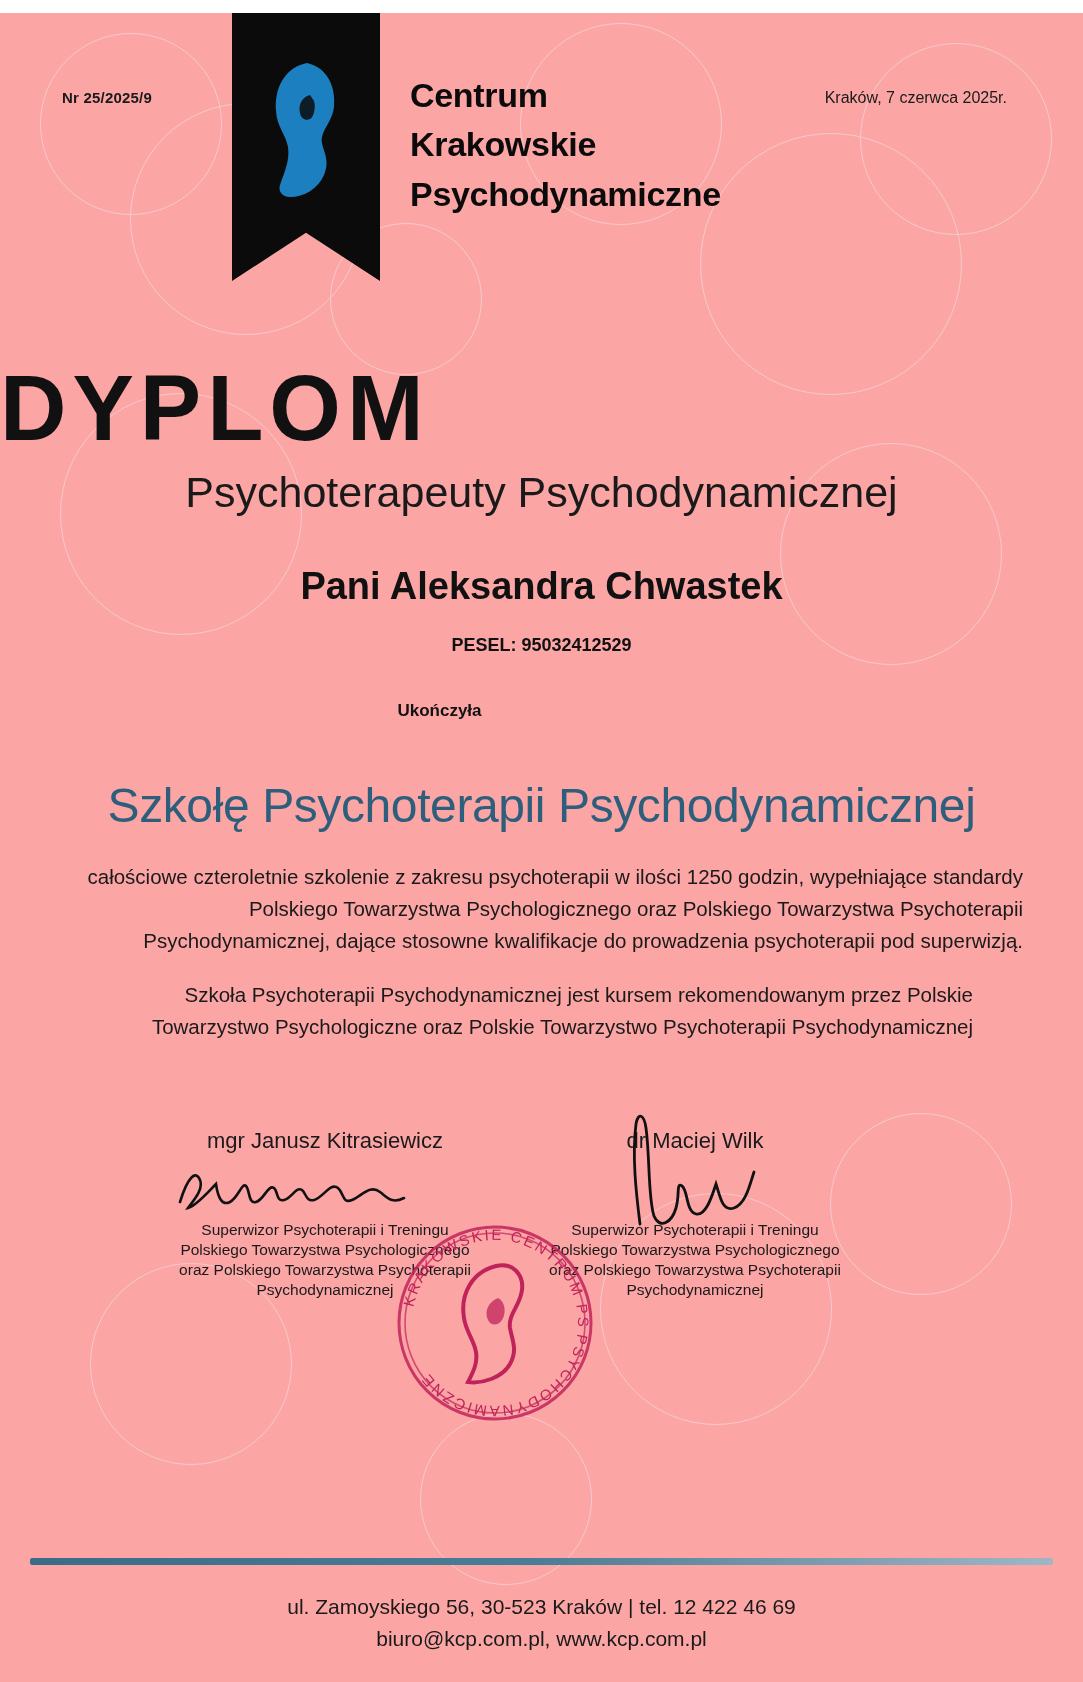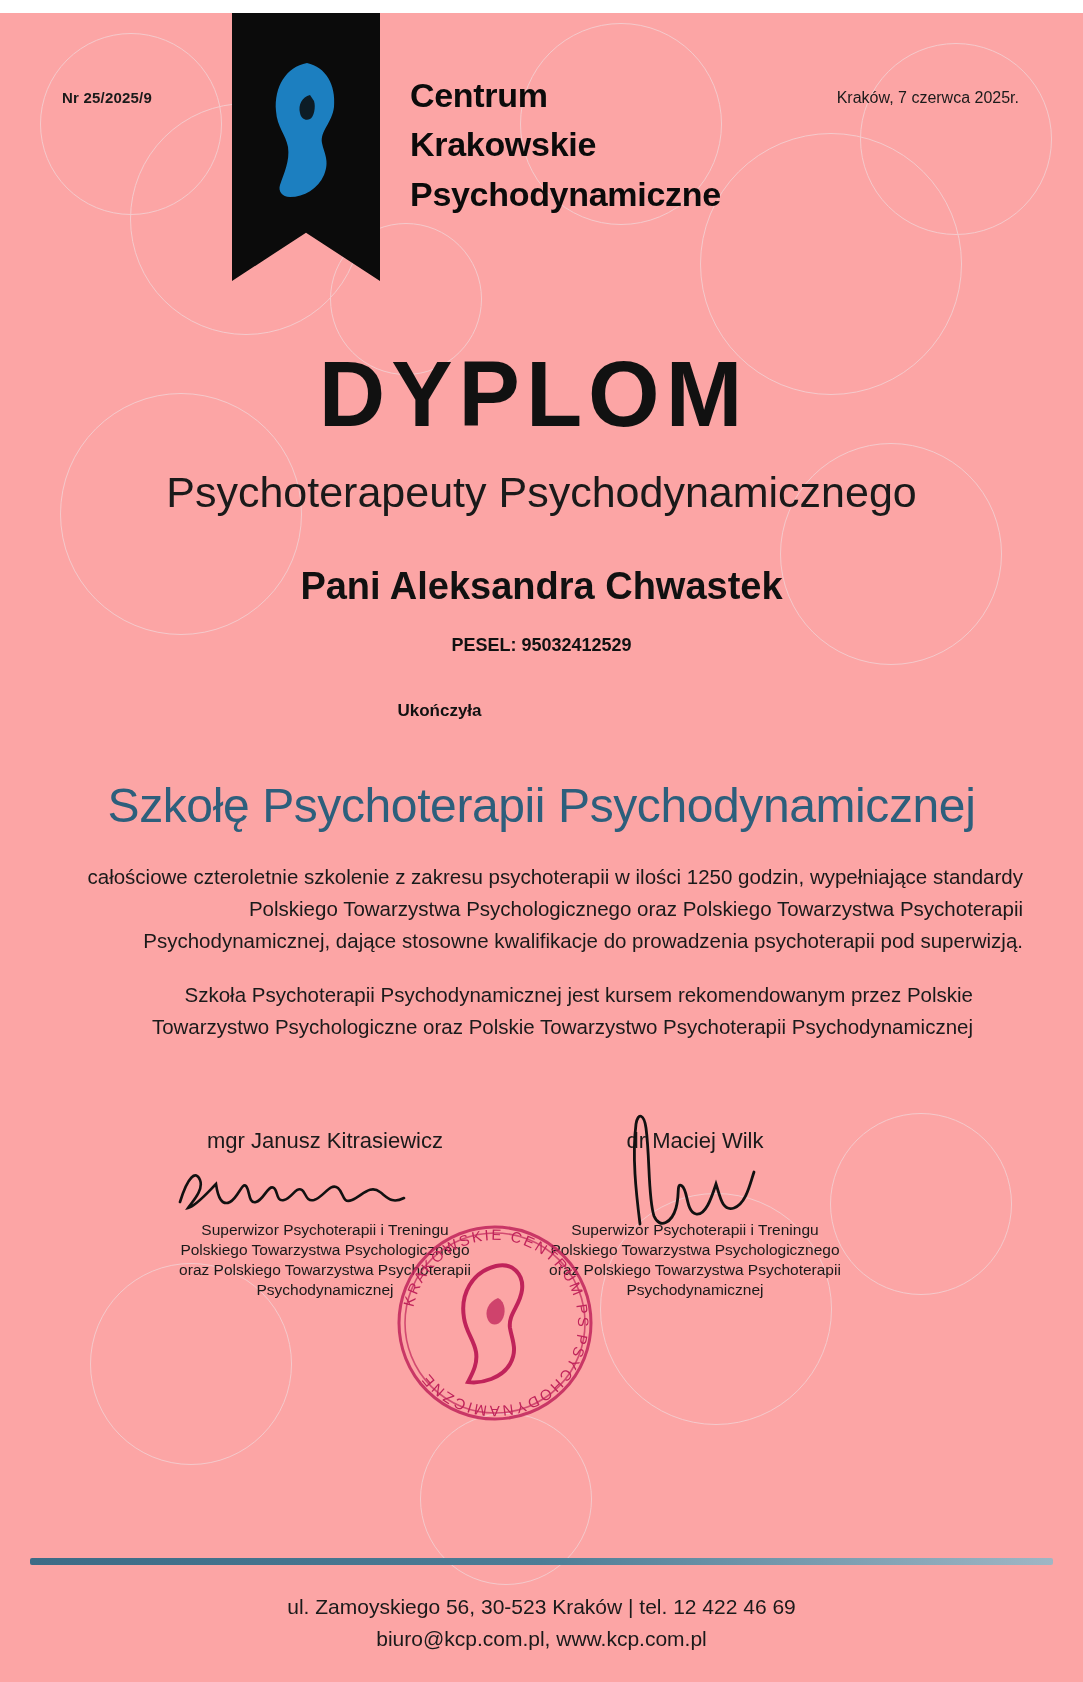--- a/index.html
+++ b/index.html
@@ -43,21 +43,21 @@
     position: absolute;
     left: 62px;
     top: 8px;
     font-size: 15px;
     font-weight: bold;
     letter-spacing: 0.2px;
     color: #1a1a1a;
   }
   .doc-place-date {
     position: absolute;
-    right: 64px;
+    right: 76px;
     top: 8px;
     font-size: 16px;
     color: #1a1a1a;
     font-weight: 500;
   }
   
   .logo-block {
     position: absolute;
     top: 0;
     left: 232px;
@@ -86,24 +86,24 @@
     top: 58px;
     font-size: 34px;
     font-weight: bold;
     line-height: 1.45;
     color: #0b0b0b;
     letter-spacing: -0.3px;
   }
   
   .dyplom {
     position: absolute;
-    top: 329px;
+    top: 343px;
     left: 0;
     width: 1067px;
-    text-align: center;
+    text-align: left;
     font-size: 92px;
     font-weight: bold;
     letter-spacing: 6px;
     color: #111;
   }
   .subtitle {
     position: absolute;
     top: 455px;
     left: 0;
     width: 1083px;
@@ -245,21 +245,21 @@
       </svg>
     </div>
     <div class="logo-text">
       <div>Centrum</div>
       <div>Krakowskie</div>
       <div>Psychodynamiczne</div>
     </div>
   </div>
 
   <div class="dyplom">DYPLOM</div>
-  <div class="subtitle">Psychoterapeuty Psychodynamicznego</div>
+  <div class="subtitle">Psychoterapeuty Psychodynamicznej</div>
   <div class="recipient">Pani Aleksandra Chwastek</div>
   <div class="pesel">PESEL: 95032412529</div>
   <div class="completed">Ukończyła</div>
   <div class="school-name">Szkołę Psychoterapii Psychodynamicznej</div>
   <div class="paragraph para-1">całościowe czteroletnie szkolenie z zakresu psychoterapii w ilości 1250 godzin, wypełniające standardy Polskiego Towarzystwa Psychologicznego oraz Polskiego Towarzystwa Psychoterapii Psychodynamicznej, dające stosowne kwalifikacje do prowadzenia psychoterapii pod superwizją.</div>
   <div class="paragraph para-2">Szkoła Psychoterapii Psychodynamicznej jest kursem rekomendowanym przez Polskie Towarzystwo Psychologiczne oraz Polskie Towarzystwo Psychoterapii Psychodynamicznej</div>
 
   <div class="sig-block sig-left">
     <div class="sig-name">mgr Janusz Kitrasiewicz</div>
     <div class="sig-scribble">

